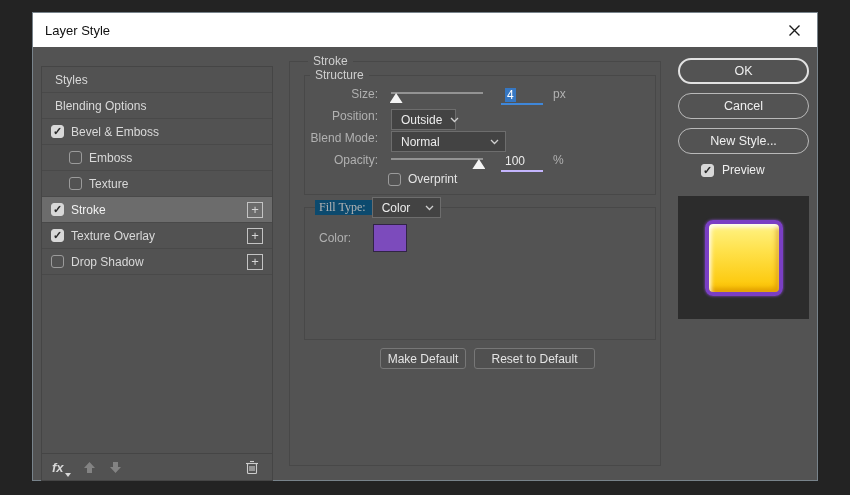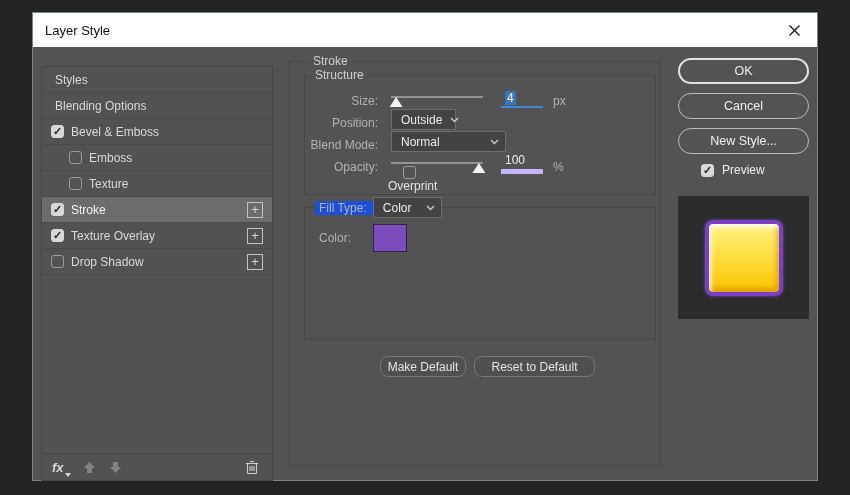--- a/index.html
+++ b/index.html
@@ -40,58 +40,58 @@
 
   
   .groupbox { position:absolute; border:1px solid #484848; }
   .legend { position:absolute; top:-8px; left:18px; background:#535353; padding:0 5px;
             font-size:12px; color:#cfcfcf; white-space:nowrap; }
   .main-group { left:256px; top:48px; width:372px; height:405px; }
   .structure { left:14px; top:13px; width:352px; height:120px; }
   .structure .legend { left:5px; }
   .filltype { left:14px; top:145px; width:352px; height:133px; }
   .legend-row { position:absolute; top:-11px; left:10px; display:flex; align-items:center; background:transparent; }
-  .legend-row .ft-label { background:#1d4ed8; padding:0 6px 0 4px; font-size:12px; color:#b3b3b3; }
-
-  .frow { position:absolute; left:0; height:21px; display:flex; align-items:flex-end; width:100%; }
+  .legend-row .ft-label { background:#0c4a6e; padding:0 6px 0 4px; font-size:12px; color:#b3b3b3;font-family:Liberation Serif, serif; }
+
+  .frow { position:absolute; left:0; height:21px; display:flex; align-items:flex-start; width:100%; }
   .flabel { width:73px; text-align:right; font-size:12px; color:#b1b1b1; flex:none; }
 
   
   .slider { position:relative; width:92px; height:17px; margin-left:13px; flex:none; }
   .slider .track { position:absolute; left:0; right:0; top:5px; height:2px; background:#939393; }
   .slider .thumb { position:absolute; top:6px; width:13px; height:10px; margin-left:-6px;
                    background:#f4f4f4; clip-path:polygon(50% 0, 100% 100%, 0 100%);
                    filter:drop-shadow(0 1px 1px rgba(0,0,0,.5)); }
 
   
   .vfield { width:42px; margin-left:18px; font-size:12px; color:#ececec; text-align:left;
-            border-bottom:5px solid #c4b5fd; padding:1px 2px 2px 4px; flex:none; }
+            border-bottom:2px solid #c4b5fd; padding:1px 2px 2px 4px; flex:none; }
   .vfield.focused { border-bottom:2px solid #3f87d9; padding-bottom:1px; }
   .vfield .sel { color:#ffffff; padding:0 2px; }
   .unit { margin-left:10px; font-size:12px; color:#b1b1b1; }
 
   
   .dropdown { height:21px; background:#434343; border:1px solid #6d6d6d; display:flex; align-items:center;
               padding:0 6px 0 9px; font-size:12px; color:#ececec; margin-left:13px; flex:none; }
   .dropdown .dd-text { margin-right:auto; }
   .dropdown svg { margin-left:8px; flex:none; }
   .dd-pos { width:65px; }
   .dd-blend { width:115px; }
   .dd-fill { width:69px; margin-left:0; }
 
-  .overprint { display:flex; align-items:center; font-size:12px; color:#e4e4e4;flex-direction:column; }
+  .overprint { display:flex; align-items:center; font-size:12px; color:#e4e4e4; }
 
   
   .color-row { position:absolute; left:8px; top:16px; display:flex; align-items:center;gap:14px; }
   .clabel { width:38px; text-align:right; font-size:12px; color:#b1b1b1; }
   .swatch { width:34px; height:28px; margin-left:8px; border:1px solid #312445; }
 
   
-  .def-btn { position:absolute; height:21px; background:#505050; border:1px solid #777777; border-radius:8px;
-             color:#e4e4e4; font-size:12px; display:flex; align-items:center; justify-content:center;margin-top:8px; }
+  .def-btn { position:absolute; height:21px; background:#505050; border:1px solid #777777; border-radius:3px;
+             color:#e4e4e4; font-size:12px; display:flex; align-items:center; justify-content:center; }
   .btn-make { left:90px; top:286px; width:86px; }
   .btn-reset { left:184px; top:286px; width:121px; }
 
   
   .pill { position:absolute; left:645px; width:131px; height:26px; border-radius:14px;
           border:1px solid #b9b9b9; color:#efefef; font-size:12.5px;
           display:flex; align-items:center; justify-content:center; background:transparent; }
   .pill.ok { top:45px; border:2px solid #e2e2e2; }
   .pill.cancel { top:80px; }
   .pill.newstyle { top:115px; }

